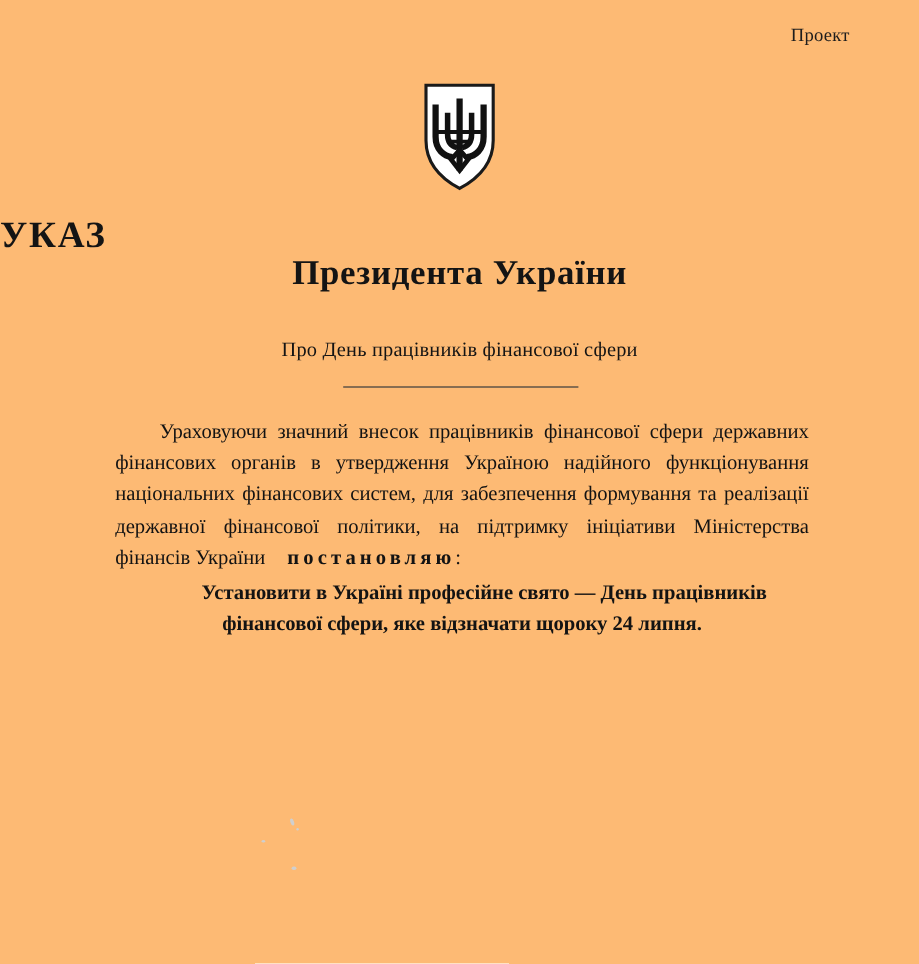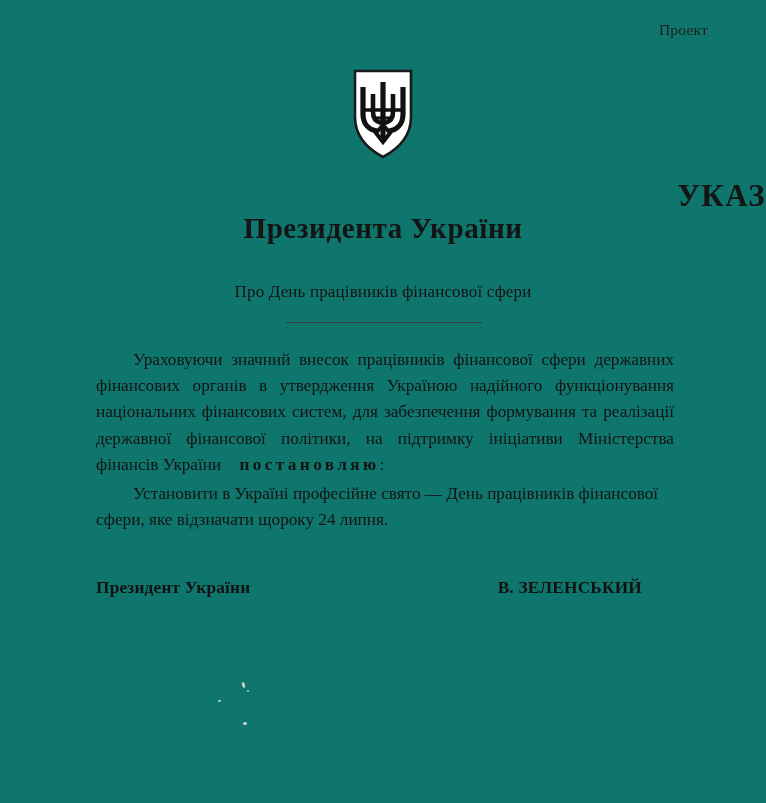--- a/index.html
+++ b/index.html
@@ -9,21 +9,21 @@
     background: #ffffff;
   }
   body {
     font-family: "Liberation Serif", "DejaVu Serif", serif;
     color: #000000;
   }
   #page {
     position: relative;
     width: 766px;
     height: 803px;
-    background: #0f766e;
+    background: #fdba74;
     overflow: hidden;
   }
 
   
   .draft-marker {
     position: absolute;
     top: 22px;
     right: 58px;
     font-size: 15.5px;
     line-height: 1;
@@ -42,21 +42,21 @@
     justify-content: center;
   }
   .emblem-wrap svg { display: block; }
 
   
   .doc-title {
     position: absolute;
     top: 180px;
     left: 0;
     width: 766px;
-    text-align: right;
+    text-align: left;
     font-size: 31px;
     font-weight: bold;
     letter-spacing: 1.4px;
     line-height: 1.02;
     color: #141414;
   }
   .doc-subject-line {
     position: absolute;
     top: 215px;
     left: 0;
@@ -100,21 +100,21 @@
     margin: 0;
     text-align: justify;
     text-justify: inter-word;
     font-size: 17.2px;
     line-height: 26.2px;
     text-indent: 37px;
     color: #131313;
     hyphens: none;
   }
   .para + .para { margin-top: 3px; }
-  .para.last { text-align: left; }
+  .para.last { text-align: center; font-weight: bold; }
   .decree-word {
     font-weight: bold;
     letter-spacing: 3.4px;
     margin-left: 14px;
   }
 
   
   .sign-row {
     position: absolute;
     top: 578px;
@@ -180,23 +180,19 @@
   <div class="doc-about">Про День працівників фінансової сфери</div>
 
   <div class="divider"></div>
 
   <div class="body-block">
     <p class="para"><span>Ураховуючи значний внесок працівників фінансової сфери державних фінансових органів в утвердження Україною надійного функціонування національних фінансових систем, для забезпечення формування та реалізації державної фінансової політики, на підтримку ініціативи Міністерства фінансів України </span><span class="decree-word">постановляю</span><span>:</span></p>
 
     <p class="para last">Установити в Україні професійне свято — День працівників фінансової сфери, яке відзначати щороку 24 липня.</p>
   </div>
 
-  <div class="sign-row">
-    <span class="sign-title">Президент України</span>
-    <span class="sign-name">В. ЗЕЛЕНСЬКИЙ</span>
-  </div>
 
   <span class="speck s1"></span>
   <span class="speck s2"></span>
   <span class="speck s3"></span>
   <span class="speck s4"></span>
 
 </div>
 
 </body></html>

